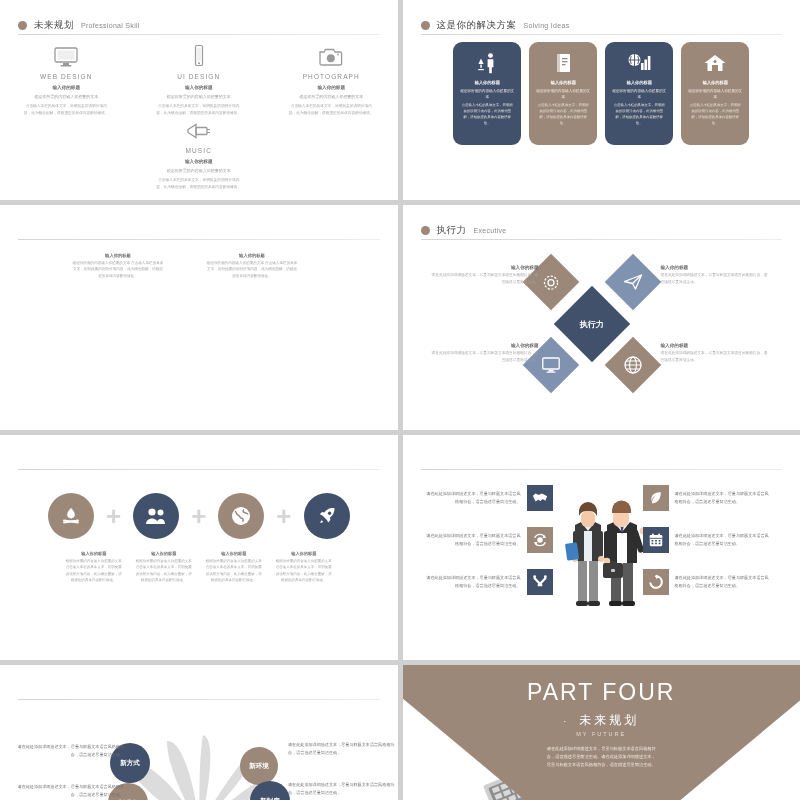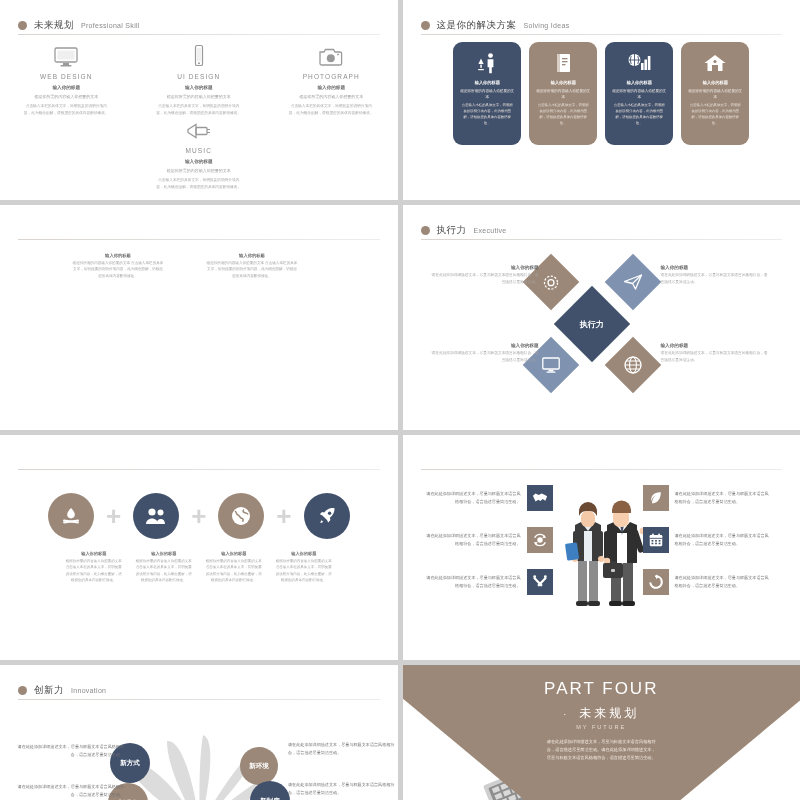--- a/index.html
+++ b/index.html
@@ -75,21 +75,21 @@
   
   .inv-b{position:absolute;border-radius:50%;display:flex;align-items:center;
          justify-content:center;color:#fff;font-weight:bold;font-size:6.5px;}
   .inv-t{position:absolute;font-size:4.1px;color:#6f6f6f;line-height:1.85;width:108px;}
 
   
   .p4{position:absolute;inset:0;background:#fff;overflow:hidden;}
   .p4tri{position:absolute;left:-40px;top:0;width:480px;height:200px;
          background:#9c8878;clip-path:polygon(0 0,100% 0,50% 100%);}
   .p4wrap{position:absolute;left:0;right:0;top:0;text-align:center;color:#fff;}
-  .p4t{font-size:17px;letter-spacing:2px;margin-top:14px;font-weight:300;}
+  .p4t{font-size:23px;letter-spacing:2px;margin-top:14px;font-weight:300;}
   .p4cn{font-size:12px;letter-spacing:3px;margin-top:6px;}
   .p4dot{display:inline-block;vertical-align:middle;margin-right:10px;font-size:9px;}
   .p4en{font-size:5.5px;letter-spacing:2px;color:#e4dcd4;margin-top:2px;}
   .p4b{font-size:4.2px;line-height:1.9;color:#f2ece6;width:110px;margin:8px auto 0;}
 </style>
 </head>
 <body>
 
 <div class="grid">
 
@@ -474,25 +474,20 @@
               <path d="M9 2.5a6.5 6.5 0 1 1-6.3 8" stroke="#fff" stroke-width="2.4" fill="none" stroke-linecap="round"></path>
               <path d="M9 0.5v5l4-2.5z" fill="#fff"></path>
             </svg>
         </div>
         <div class="co-tx">请在此处添加详细描述文本，尽量与标题文本语言风格相符合，语言描述尽量简洁生动。</div>
       </div>
     </div>
   </div>
 
   <div class="slide">
-    <div class="shead">
-      <span class="sdot"></span>
-      <span class="scn">创新力</span>
-      <span class="sen">Innovation</span>
-    </div>
     <div class="srule"></div>
 
     <svg style="position:absolute;left:95px;top:62px;" width="210" height="100" viewBox="0 0 210 100">
       <g fill="#dcdcdc">
         <path d="M105 100 C 75 80, 45 50, 38 28 C 50 22, 80 45, 105 100 Z" transform="rotate(-6 105 100)"></path>
         <path d="M105 100 C 88 72, 72 38, 72 14 C 85 12, 98 48, 105 100 Z"></path>
         <path d="M105 100 C 104 68, 104 32, 108 8 C 120 12, 116 52, 105 100 Z"></path>
         <path d="M105 100 C 120 70, 142 40, 158 22 C 166 32, 135 66, 105 100 Z"></path>
         <path d="M105 100 C 128 78, 158 56, 178 46 C 182 58, 142 82, 105 100 Z"></path>
       </g>

